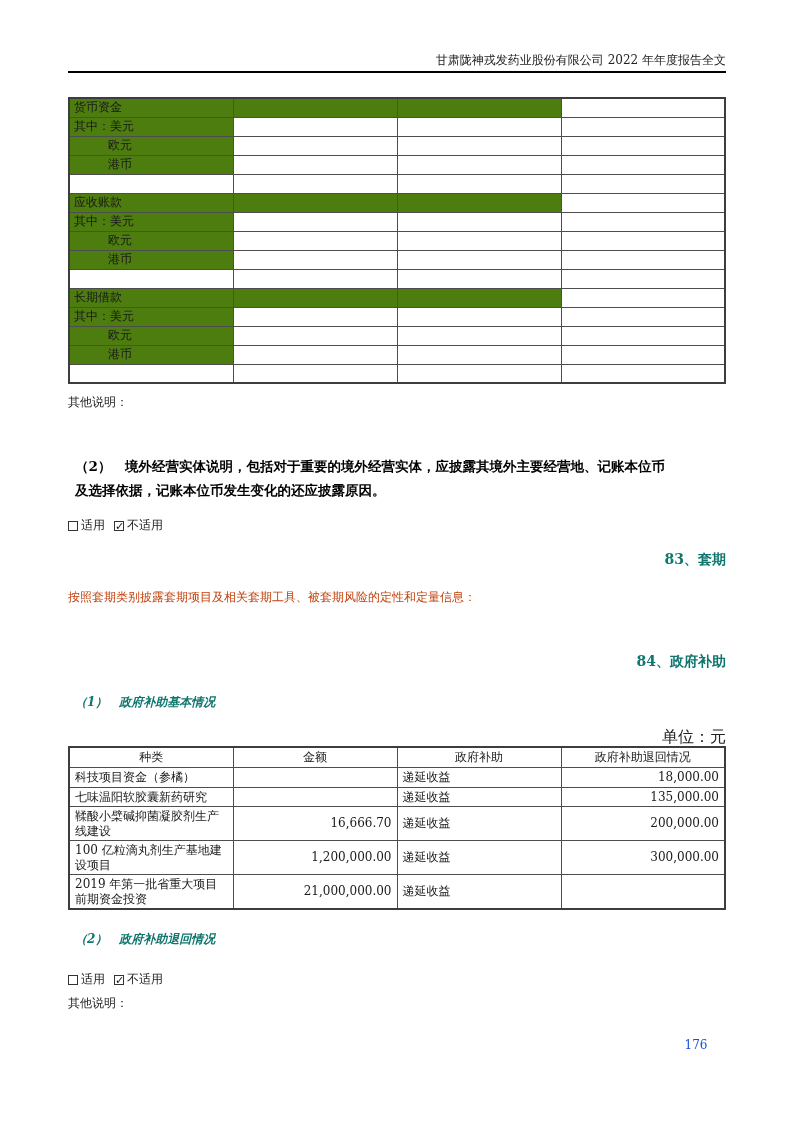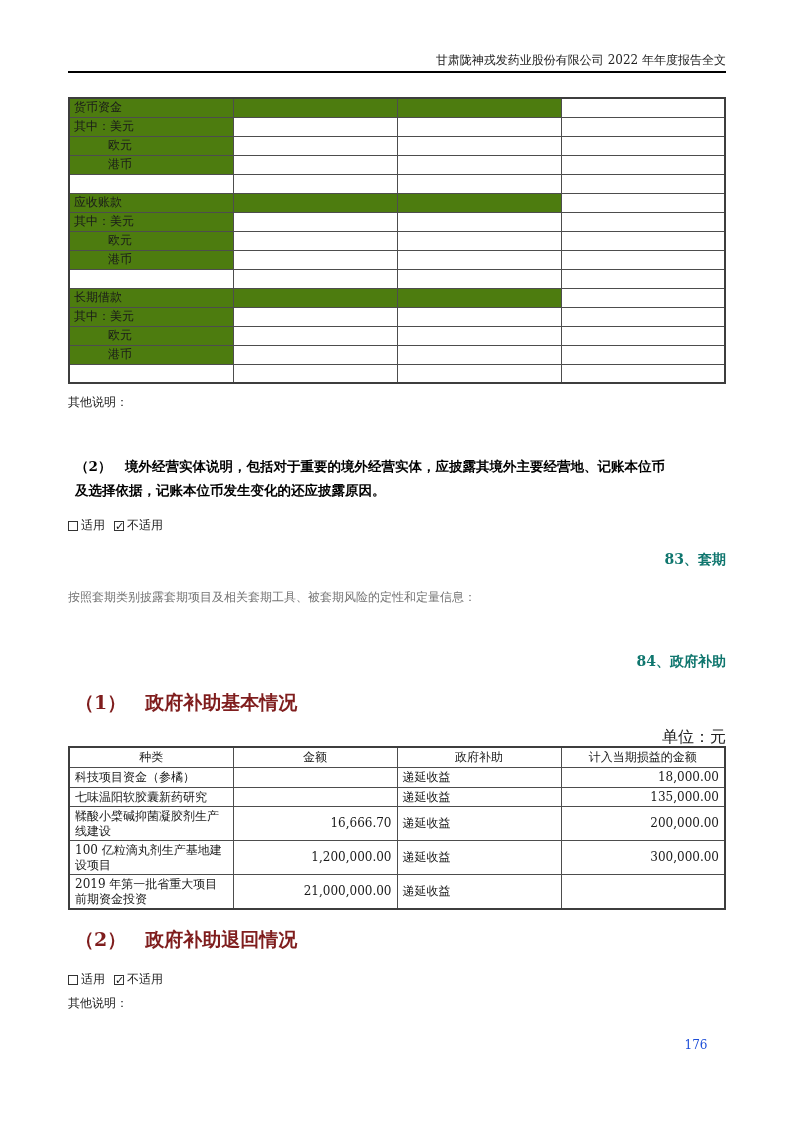--- a/index.html
+++ b/index.html
@@ -111,30 +111,31 @@
   .h-num {
     font-size: 14px;
     font-weight: bold;
     color: #0f766e;
     line-height: 17px;
     text-align: right;
   }
   .h83 { margin-top: 18px; }
   .h84 { margin-top: 48px; }
   .h-sub {
-    font-size: 19px;
+    font-size: 12px;
     font-weight: bold;
-    color: #7f1d1d;
+    color: #0f766e;
     line-height: 16px;
     padding-left: 7px;
+    font-style: italic;
   }
   .h-sub1 { margin-top: 24px; }
   .h-sub2 { margin-top: 21px; }
 
-  .body-text { margin-top: 22px; font-size: 12px; line-height: 15px; color: #737373; }
+  .body-text { margin-top: 22px; font-size: 12px; line-height: 15px; color: #c2410c; }
 
   .unit-line {
     margin-top: 20px;
     text-align: right;
     font-size: 16px;
     line-height: 14px;
     color: #222;
   }
 
   .page-number {
@@ -280,21 +281,21 @@
         <col style="width:25%">
         <col style="width:25%">
         <col style="width:25%">
         <col style="width:25%">
       </colgroup>
     <thead>
       <tr>
         <th>种类</th>
         <th>金额</th>
         <th>政府补助</th>
-        <th>计入当期损益的金额</th>
+        <th>政府补助退回情况</th>
       </tr>
     </thead>
     <tbody>
       <tr>
         <td class="a-left">科技项目资金（参橘）</td>
         <td class="a-right"></td>
         <td class="a-left">递延收益</td>
         <td class="a-right">18,000.00</td>
       </tr>
       <tr>

